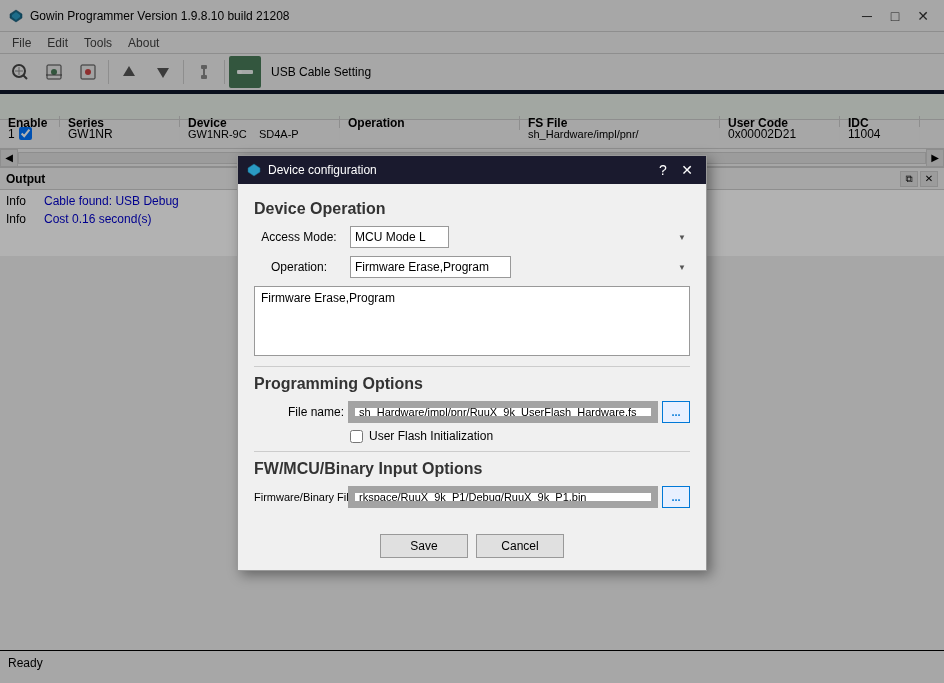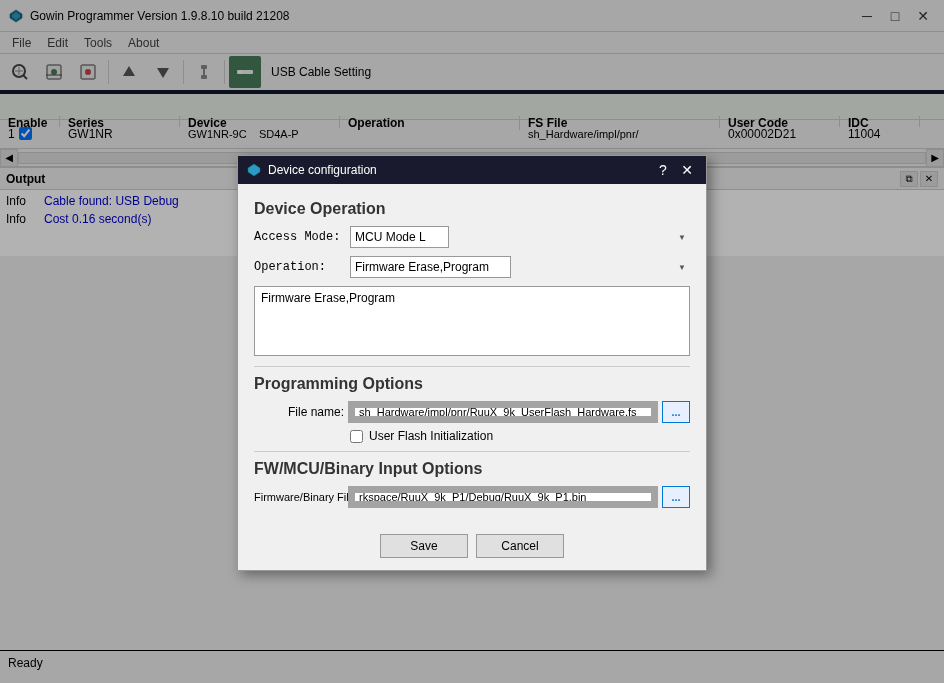--- a/index.html
+++ b/index.html
@@ -310,22 +310,21 @@
     .form-row {
       display: flex;
       align-items: center;
       margin-bottom: 8px;
       gap: 6px;
     }
     .form-label {
       font-size: 12px;
       color: #000;
       width: 90px;
-      text-align: left;
-      font-family: Liberation Mono, monospace;
+      text-align: center;
     }
     .form-select {
       flex: 1;
       height: 22px;
       border: 1px solid #999;
       background: #fff;
       font-size: 12px;
       padding: 0 4px;
       cursor: pointer;
       appearance: none;

